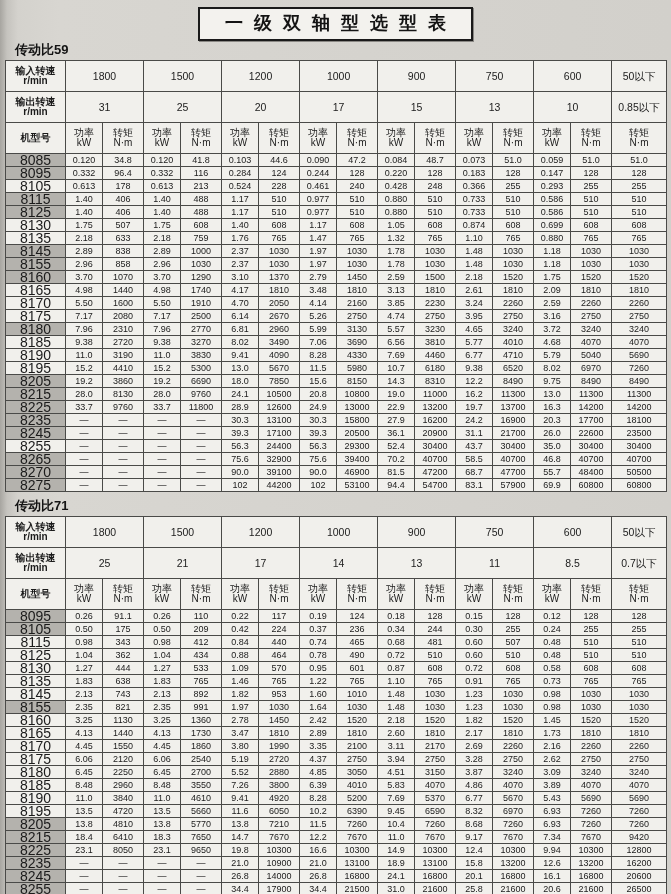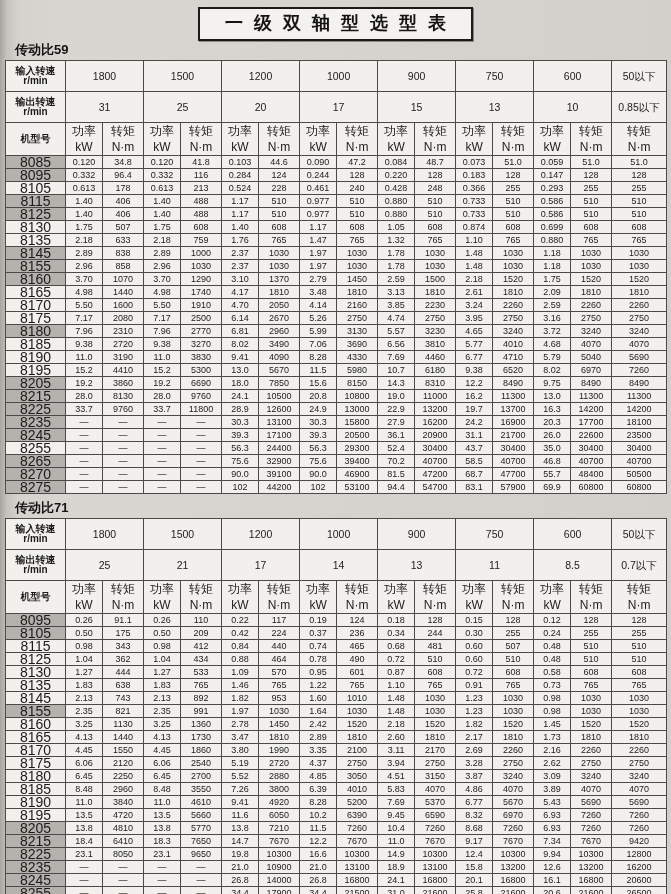--- a/index.html
+++ b/index.html
@@ -22,21 +22,21 @@
     border-collapse: collapse; table-layout: fixed;
     margin-left: 5px; width: 661px; background: #f1f0ec;
   }
   .sel-table td {
     border: 1px solid #4a4a48; text-align: center; vertical-align: middle;
     font-size: 9px; padding: 0; height: 13px; line-height: 11px;
     overflow: hidden; white-space: nowrap; color: #1b1b1b;
   }
   .sel-table td.hlbl  { font-size: 10px;  line-height: 10px; height: 31px; font-weight: bold; }
   .sel-table td.hspeed{ font-size: 10.5px; height: 21px; }
-  .sel-table td.hunit { font-size: 12px;  line-height: 16px; height: 24px; }
+  .sel-table td.hunit { font-size: 10px;  line-height: 10px; height: 24px; }
   .sel-table td.model { font-size: 14px; }
   .sel-table td.shaded{ background: #b4b2ad; }
   .c-model { width: 60px; }
   .c-pow   { width: 37px; }
   .c-tor   { width: 41px; }
   .c-last  { width: 55px; }
   .footnote { margin: 7px 0 0 8px; font-size: 12px; font-weight: normal; letter-spacing: 0.5px; }
 </style>
 </head>
 <body>

